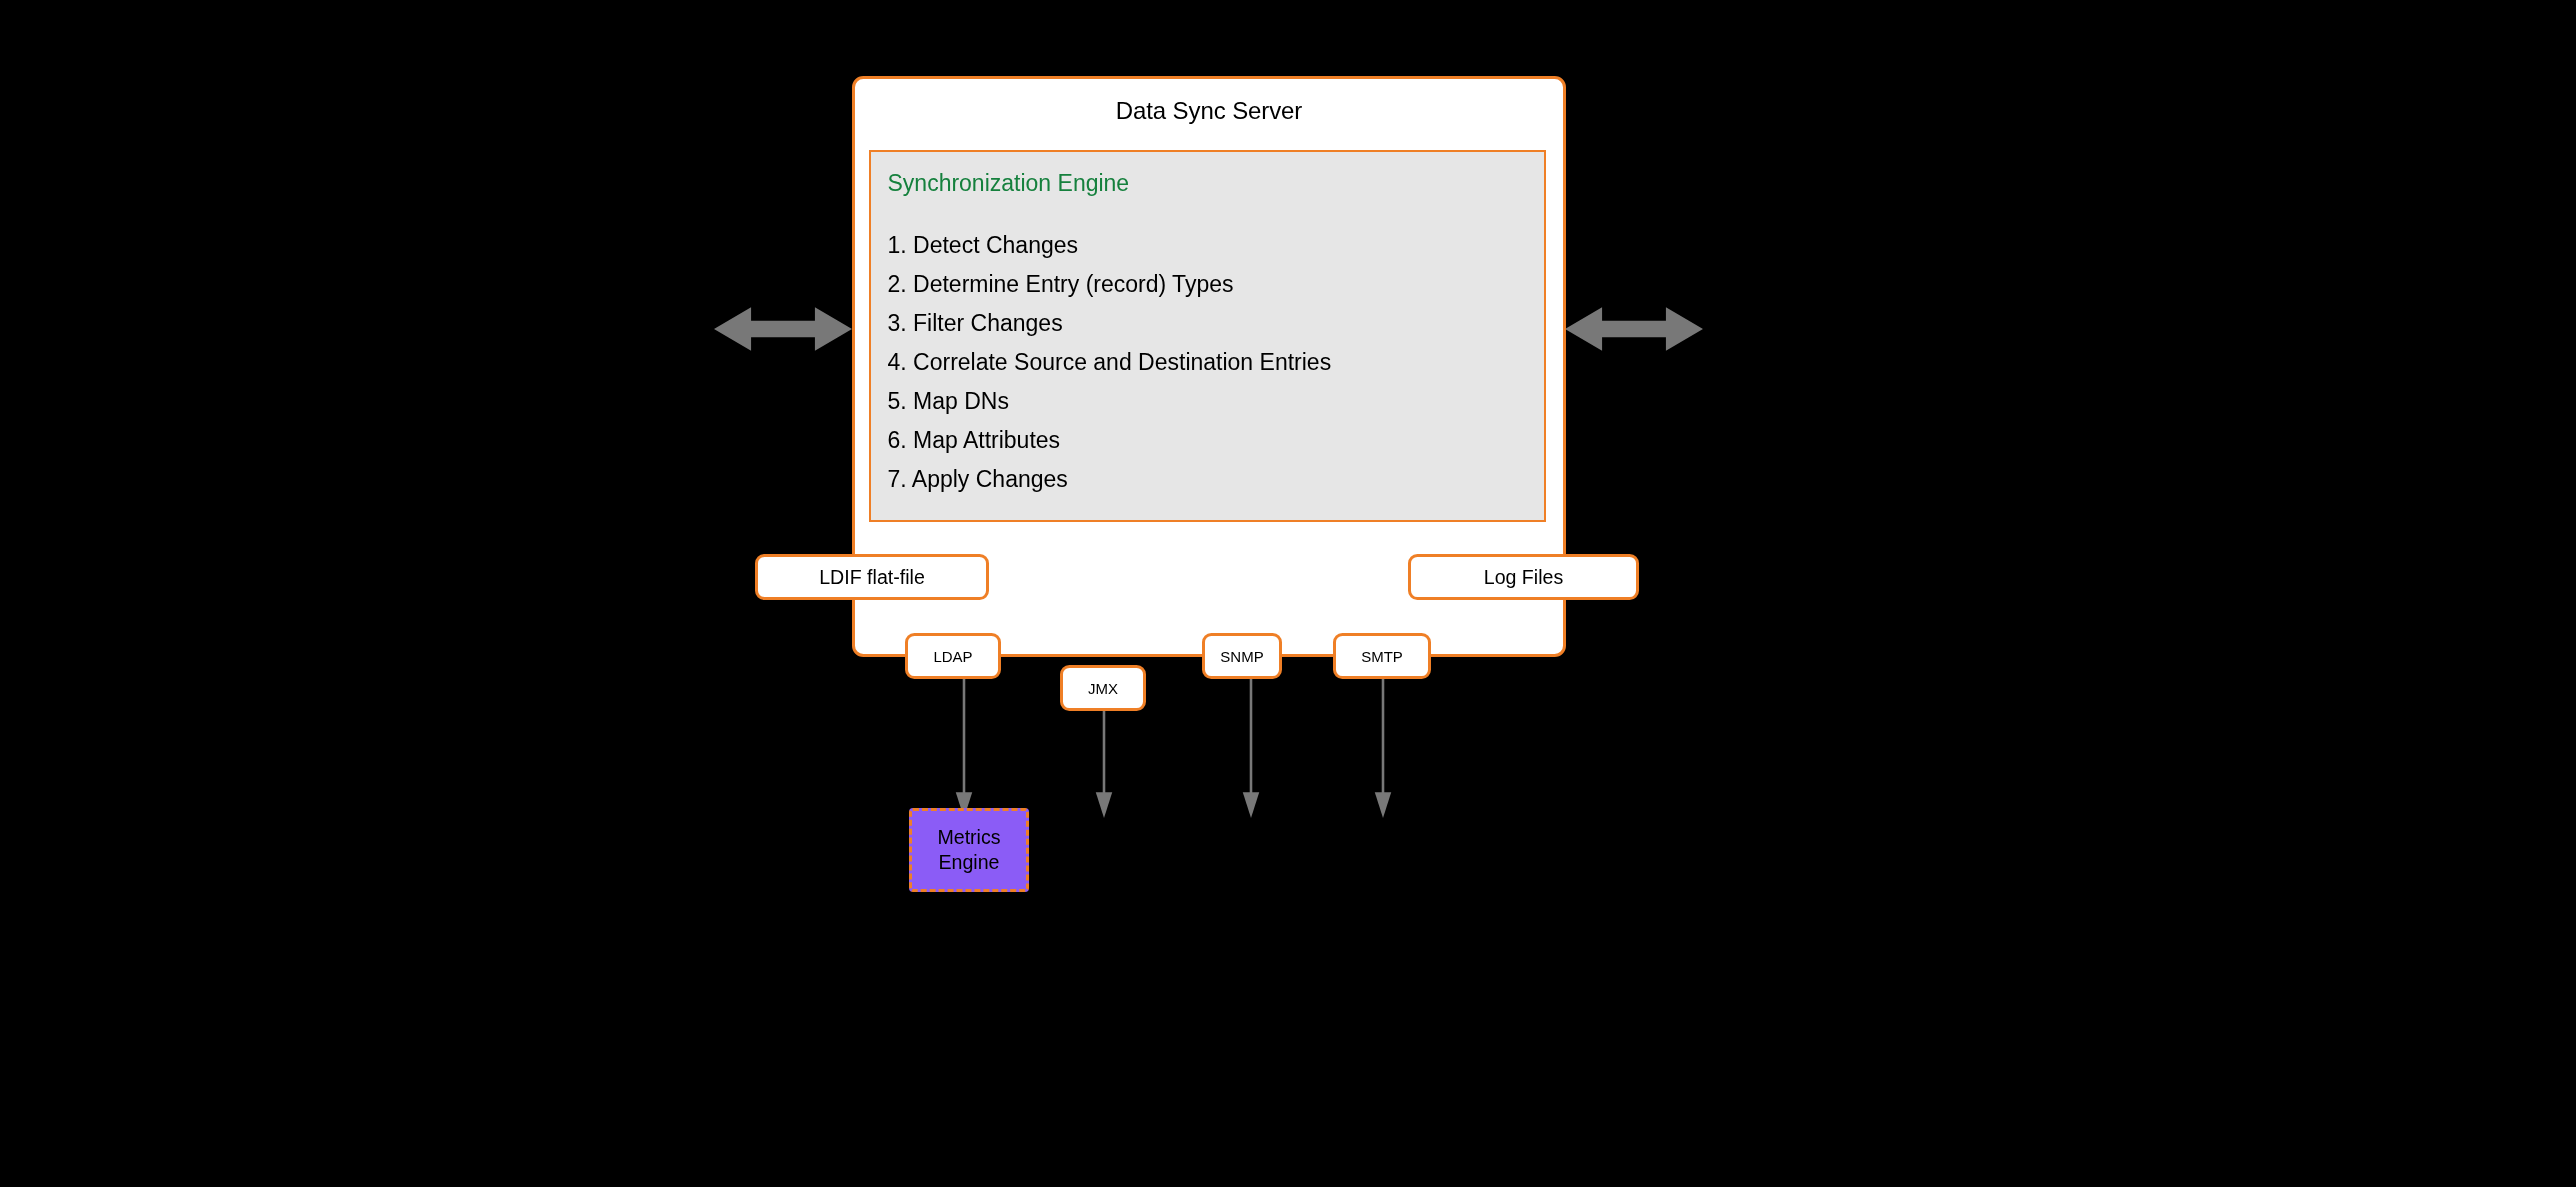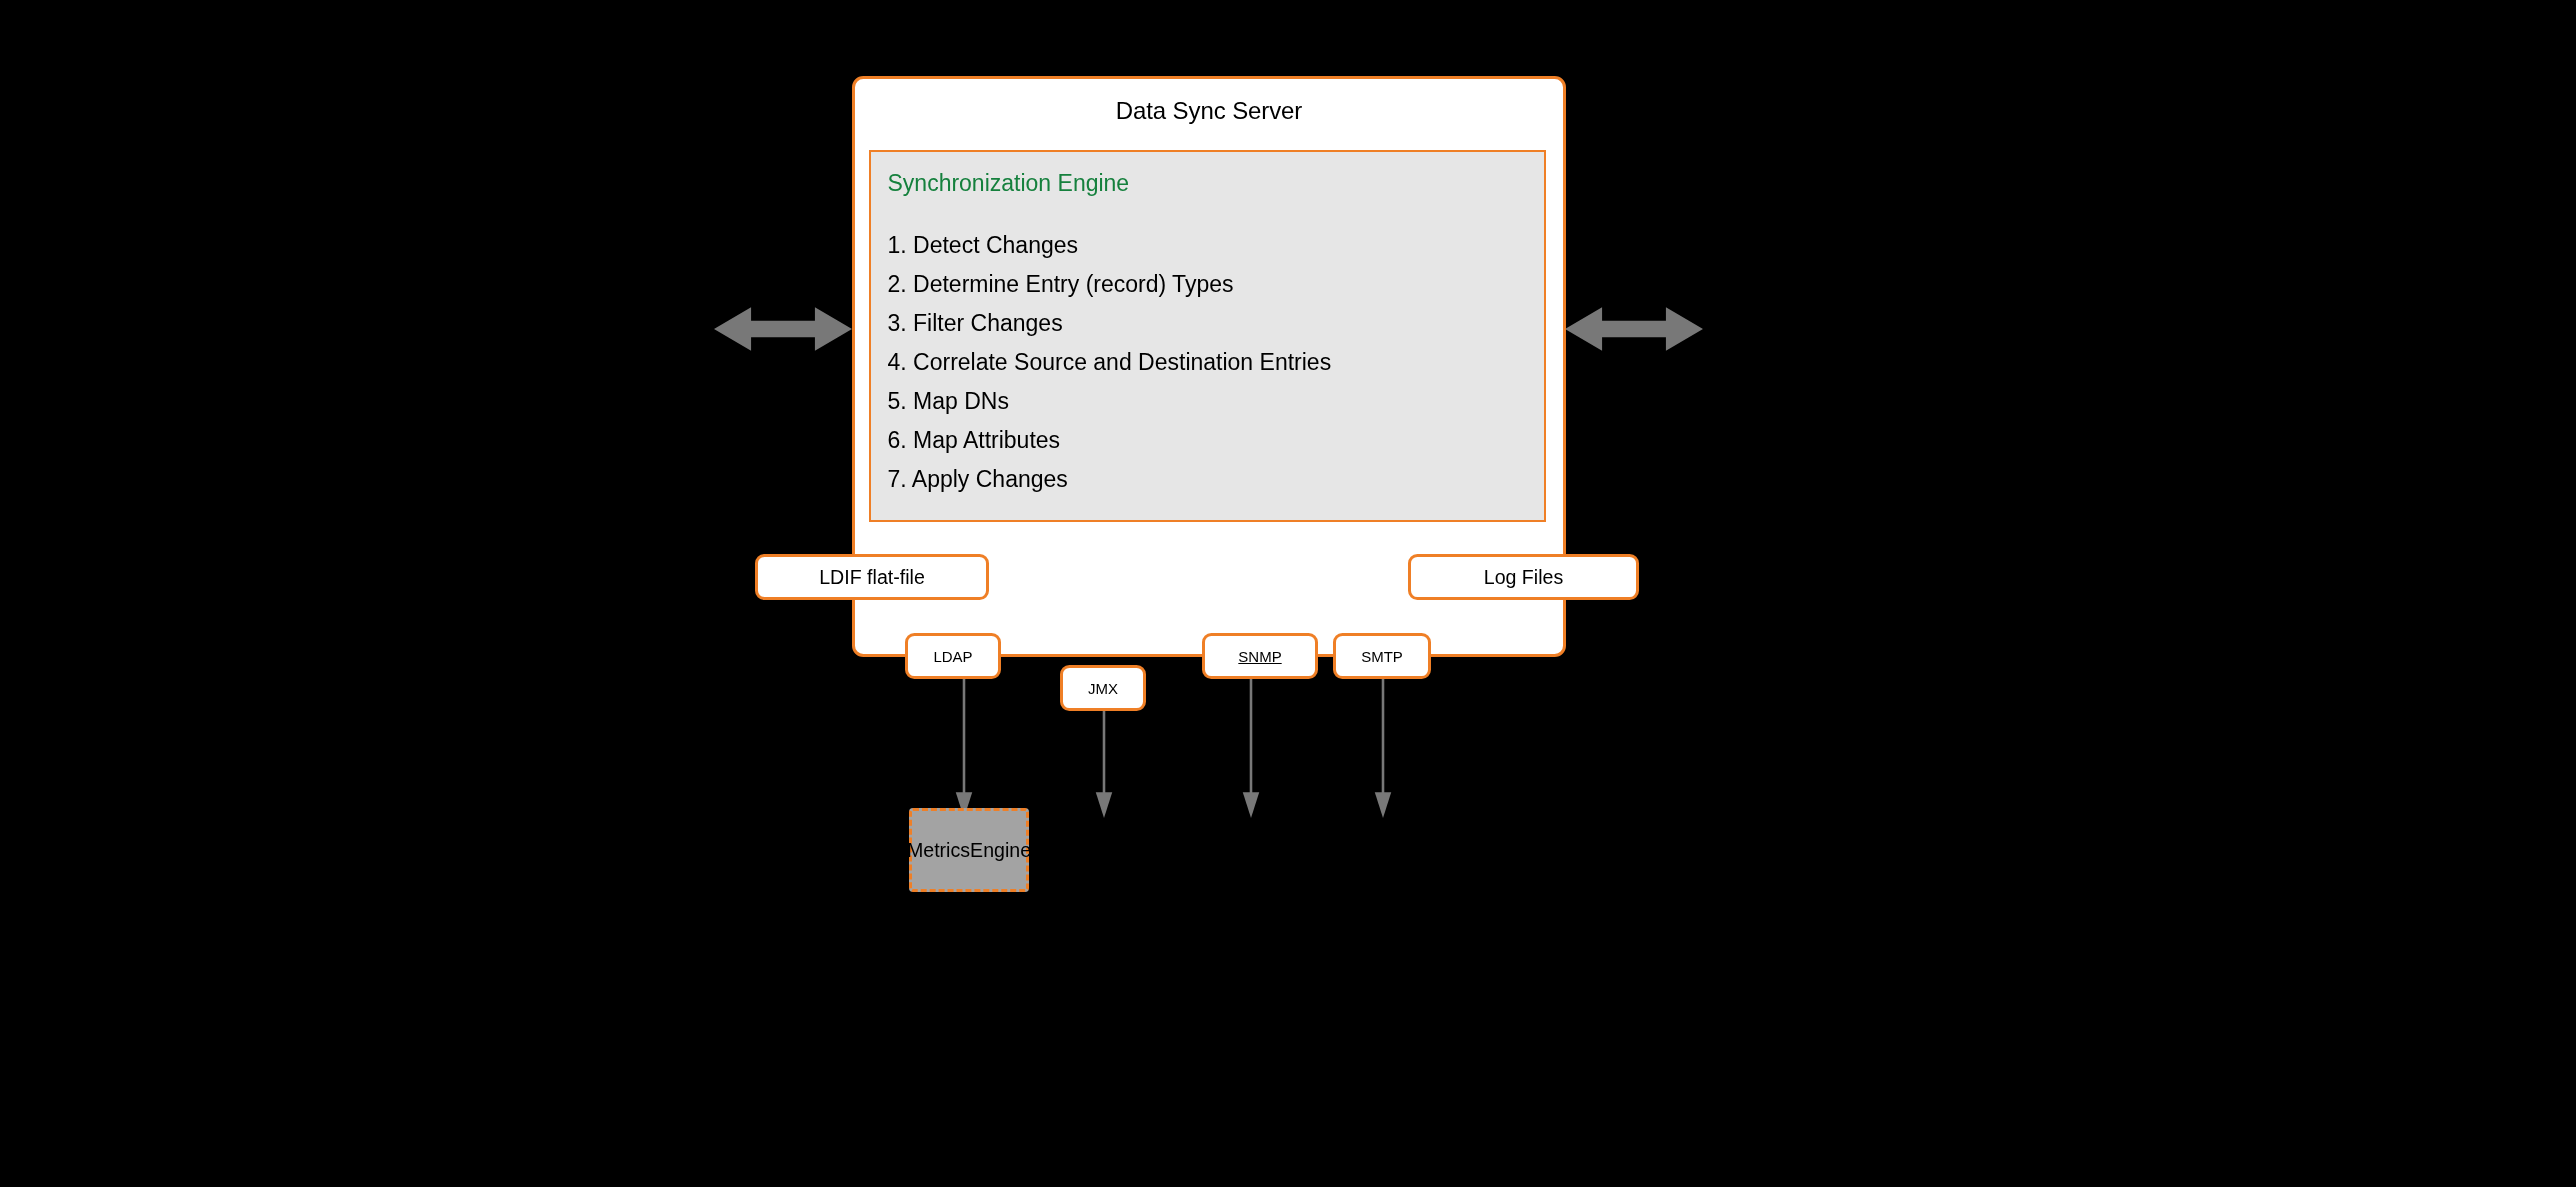--- a/index.html
+++ b/index.html
@@ -118,36 +118,36 @@
     font-size: 19.6px;
   }
 
   .badge-proto {
     top: 633px;
     height: 46px;
     font-size: 15px;
   }
   .badge-ldap  { left: 905px; width: 96px; }
   .badge-jmx   { left: 1060px; width: 86px; margin-top: 32px; }
-  .badge-snmp  { left: 1202px; width: 116px; text-decoration: underline; }
+  .badge-snmp  { left: 1202px; width: 80px; }
   .badge-smtp  { left: 1333px; width: 98px; }
 
   
   .metrics-box {
     position: absolute;
     left: 909px;
     top: 808px;
     width: 120px;
     height: 84px;
     box-sizing: border-box;
-    background: #a3a3a3;
+    background: #8b5cf6;
     border: 3.6px dashed #ef7f26;
     border-radius: 4px;
     display: flex;
-    flex-direction: row;
+    flex-direction: column;
     align-items: center;
     justify-content: center;
     font-size: 19.6px;
     line-height: 25px;
     color: #000000;
     z-index: 20;
   }
 
   
   .conn {

